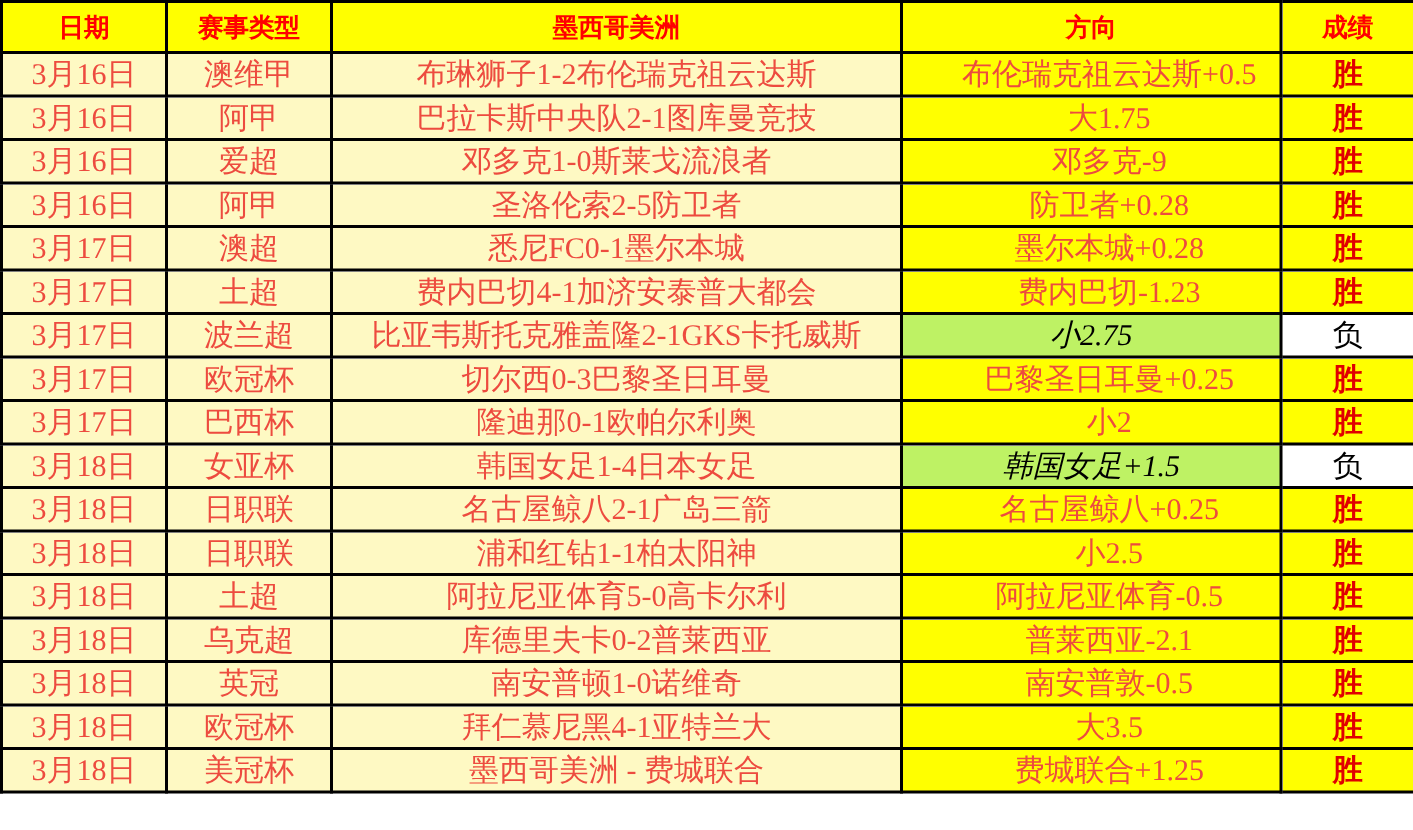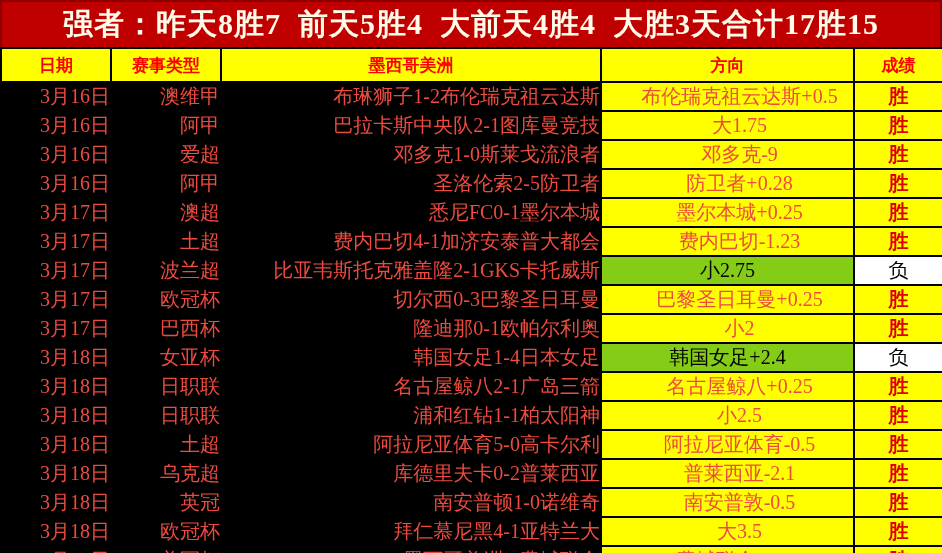--- a/index.html
+++ b/index.html
@@ -32,32 +32,31 @@
   }
   thead th {
     height: 34px;
     background: var(--header-bg, #FFFF00);
     color: var(--header-text, #FF0000);
     font-size: 17px; font-weight: bold;
   }
   tbody tr { height: 27.7px; }
   tbody td { font-size: 20px; }
 
-  td.cell-red   { background: #000000; color: var(--body-red, #ED4B3F); text-align: right; }
+  td.cell-red   { background: #fef9c3; color: var(--body-red, #ED4B3F); }
   td.cell-win   { background: var(--win-bg, #FFFF00); color: var(--body-red, #ED4B3F); padding-left: 24px; }
-  td.cell-loss  { background: #84cc16; color: var(--loss-text, #000000); }
+  td.cell-loss  { background: #bef264; color: var(--loss-text, #000000); font-style: italic; }
   td.result-win { background: var(--win-bg, #FFFF00); color: var(--result-win, #E00000); font-weight: bold; }
   td.result-loss{ background: #ffffff; color: var(--loss-text, #000000); }
 </style>
 </head>
 <body>
 
 <div class="page">
 
-  <div class="title-bar">强者：昨天8胜7  前天5胜4  大前天4胜4  大胜3天合计17胜15</div>
 
   <table class="results">
     <colgroup>
       <col style="width:110px">
       <col style="width:110px">
       <col style="width:380px">
       <col style="width:253px">
       <col style="width:89px">
     </colgroup>
     <thead>
@@ -95,21 +94,21 @@
           <td class="cell-red">3月16日</td>
           <td class="cell-red">阿甲</td>
           <td class="cell-red">圣洛伦索2-5防卫者</td>
           <td class="cell-win">防卫者+0.28</td>
           <td class="result-win">胜</td>
         </tr>
         <tr>
           <td class="cell-red">3月17日</td>
           <td class="cell-red">澳超</td>
           <td class="cell-red">悉尼FC0-1墨尔本城</td>
-          <td class="cell-win">墨尔本城+0.25</td>
+          <td class="cell-win">墨尔本城+0.28</td>
           <td class="result-win">胜</td>
         </tr>
         <tr>
           <td class="cell-red">3月17日</td>
           <td class="cell-red">土超</td>
           <td class="cell-red">费内巴切4-1加济安泰普大都会</td>
           <td class="cell-win">费内巴切-1.23</td>
           <td class="result-win">胜</td>
         </tr>
         <tr>
@@ -130,21 +129,21 @@
           <td class="cell-red">3月17日</td>
           <td class="cell-red">巴西杯</td>
           <td class="cell-red">隆迪那0-1欧帕尔利奥</td>
           <td class="cell-win">小2</td>
           <td class="result-win">胜</td>
         </tr>
         <tr>
           <td class="cell-red">3月18日</td>
           <td class="cell-red">女亚杯</td>
           <td class="cell-red">韩国女足1-4日本女足</td>
-          <td class="cell-loss">韩国女足+2.4</td>
+          <td class="cell-loss">韩国女足+1.5</td>
           <td class="result-loss">负</td>
         </tr>
         <tr>
           <td class="cell-red">3月18日</td>
           <td class="cell-red">日职联</td>
           <td class="cell-red">名古屋鲸八2-1广岛三箭</td>
           <td class="cell-win">名古屋鲸八+0.25</td>
           <td class="result-win">胜</td>
         </tr>
         <tr>

